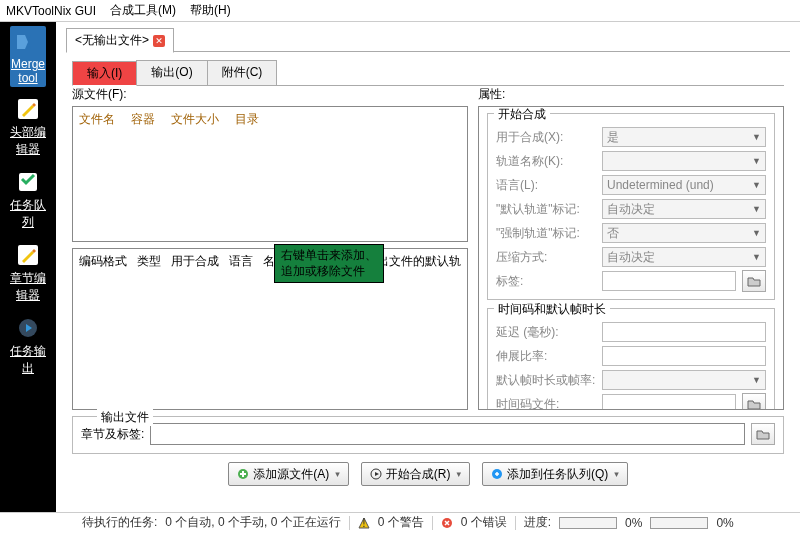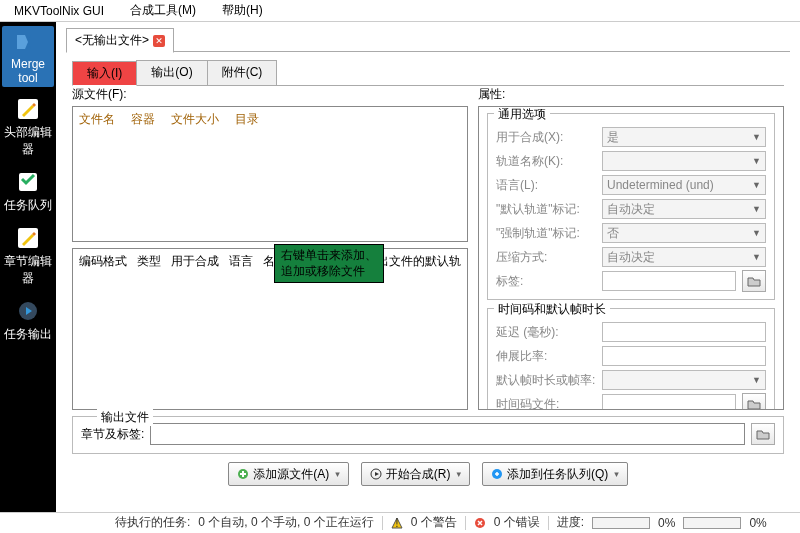--- a/index.html
+++ b/index.html
@@ -1,21 +1,21 @@
 <!DOCTYPE html>
 <html><head>
 <meta charset="utf-8">
 <style>
 * { box-sizing: border-box; margin: 0; padding: 0; font-family: "Microsoft YaHei", "SimSun", Arial, sans-serif; font-size: 12px; }
 body { background: #fff; width: 800px; height: 533px; overflow: hidden; }
-.menubar { display: flex; align-items: center; height: 22px; border-bottom: 1px solid #ccc; padding-left: 14px; gap: 26px; }
+.menubar { display: flex; align-items: center; height: 22px; border-bottom: 1px solid #ccc; padding-left: 6px; gap: 14px; }
 .menubar span { color: #000; cursor: default; }
 .main { display: flex; height: 490px; }
 .sidebar { width: 56px; background: #000; display: flex; flex-direction: column; align-items: center; padding-top: 4px; gap: 6px; }
-.sb-item { width: 52px; display: flex; flex-direction: column; align-items: center; gap: 1px; color: #fff; font-size: 10px; text-align: center; cursor: pointer; padding: 2px 0; }
+.sb-item { width: 36px; display: flex; flex-direction: column; align-items: center; gap: 1px; color: #fff; font-size: 10px; text-align: center; cursor: pointer; padding: 2px 0; text-decoration: underline; }
 .sb-item.active { background: #2a72b5; border-radius: 2px; }
 .sb-item .ico-wrap { width: 28px; height: 28px; display: flex; align-items: center; justify-content: center; }
 .content { flex: 1; padding: 6px 10px 4px 10px; display: flex; flex-direction: column; }
 .tabrow1 { display: flex; align-items: center; height: 24px; border-bottom: 1px solid #aaa; }
 .tab1 { border: 1px solid #aaa; border-bottom: 1px solid #fff; padding: 3px 8px; background: #fff; display: flex; align-items: center; gap: 4px; position: relative; top: 1px; }
 .close-x { width: 12px; height: 12px; background: #e74c3c; color: #fff; font-size: 9px; display: flex; align-items: center; justify-content: center; border-radius: 2px; cursor: pointer; }
 .inner-pad { padding: 8px 6px 0 6px; flex: 1; display: flex; flex-direction: column; }
 .tabrow2 { display: flex; border-bottom: 1px solid #aaa; }
 .tab2 { border: 1px solid #aaa; border-bottom: none; padding: 3px 14px; background: #f0f0f0; cursor: pointer; margin-right: -1px; }
 .tab2.active { background: #ef4444; border-bottom: 1px solid #fff; position: relative; top: 1px; }
@@ -156,21 +156,21 @@
               <span>输出文件的默认轨</span>
             </div>
           </div>
         </div>
 
         <div class="right-pane">
           <div class="lbl">属性:</div>
           <div class="prop-box">
 
             <div class="group">
-              <span class="group-title">通用选项</span>
+              <span class="group-title">开始合成</span>
               <div class="group-body">
                 <div class="form-row">
                   <span class="flabel">用于合成(X):</span>
                   <div class="fcontrol">
                       <span>是</span>
                       <span class="caret">▼</span>
                     </div>
                 </div>
                 <div class="form-row">
                   <span class="flabel">轨道名称(K):</span>
@@ -290,21 +290,21 @@
             </svg>
           <span>添加到任务队列(Q)</span>
           <span class="caret">▾</span>
         </div>
       </div>
     </div>
   </div>
 </div>
 
 <div class="statusbar">
-  <span style="margin-left:109px">待执行的任务:</span>
+  <span style="margin-left:76px">待执行的任务:</span>
   <span>0 个自动, 0 个手动, 0 个正在运行</span>
   <span class="sep"></span>
   <svg width="12" height="12" viewBox="0 0 12 12">
       <polygon points="6,1 11,11 1,11" fill="#f1c40f" stroke="#555"></polygon>
       <text x="6" y="10" font-size="8" text-anchor="middle" fill="#333">!</text>
     </svg>
   <span>0 个警告</span>
   <span class="sep"></span>
   <svg width="12" height="12" viewBox="0 0 12 12">
       <circle cx="6" cy="6" r="5" fill="#e74c3c"></circle>

